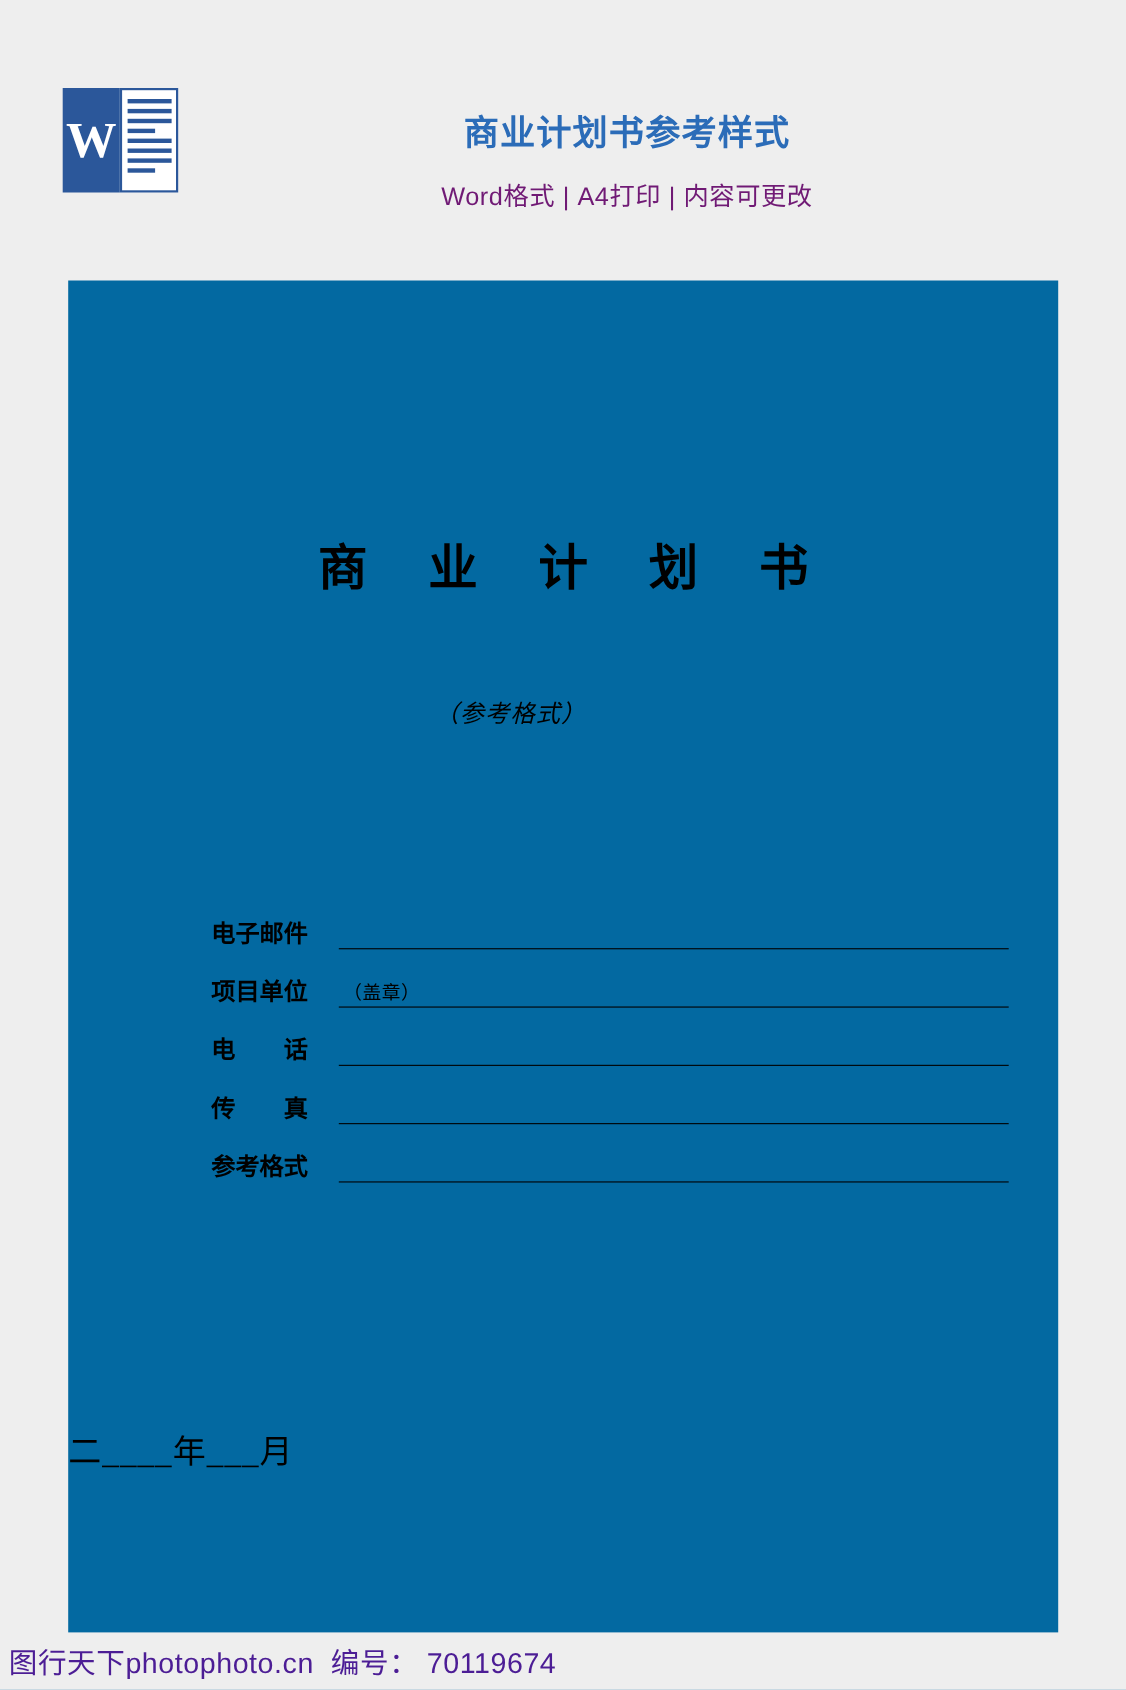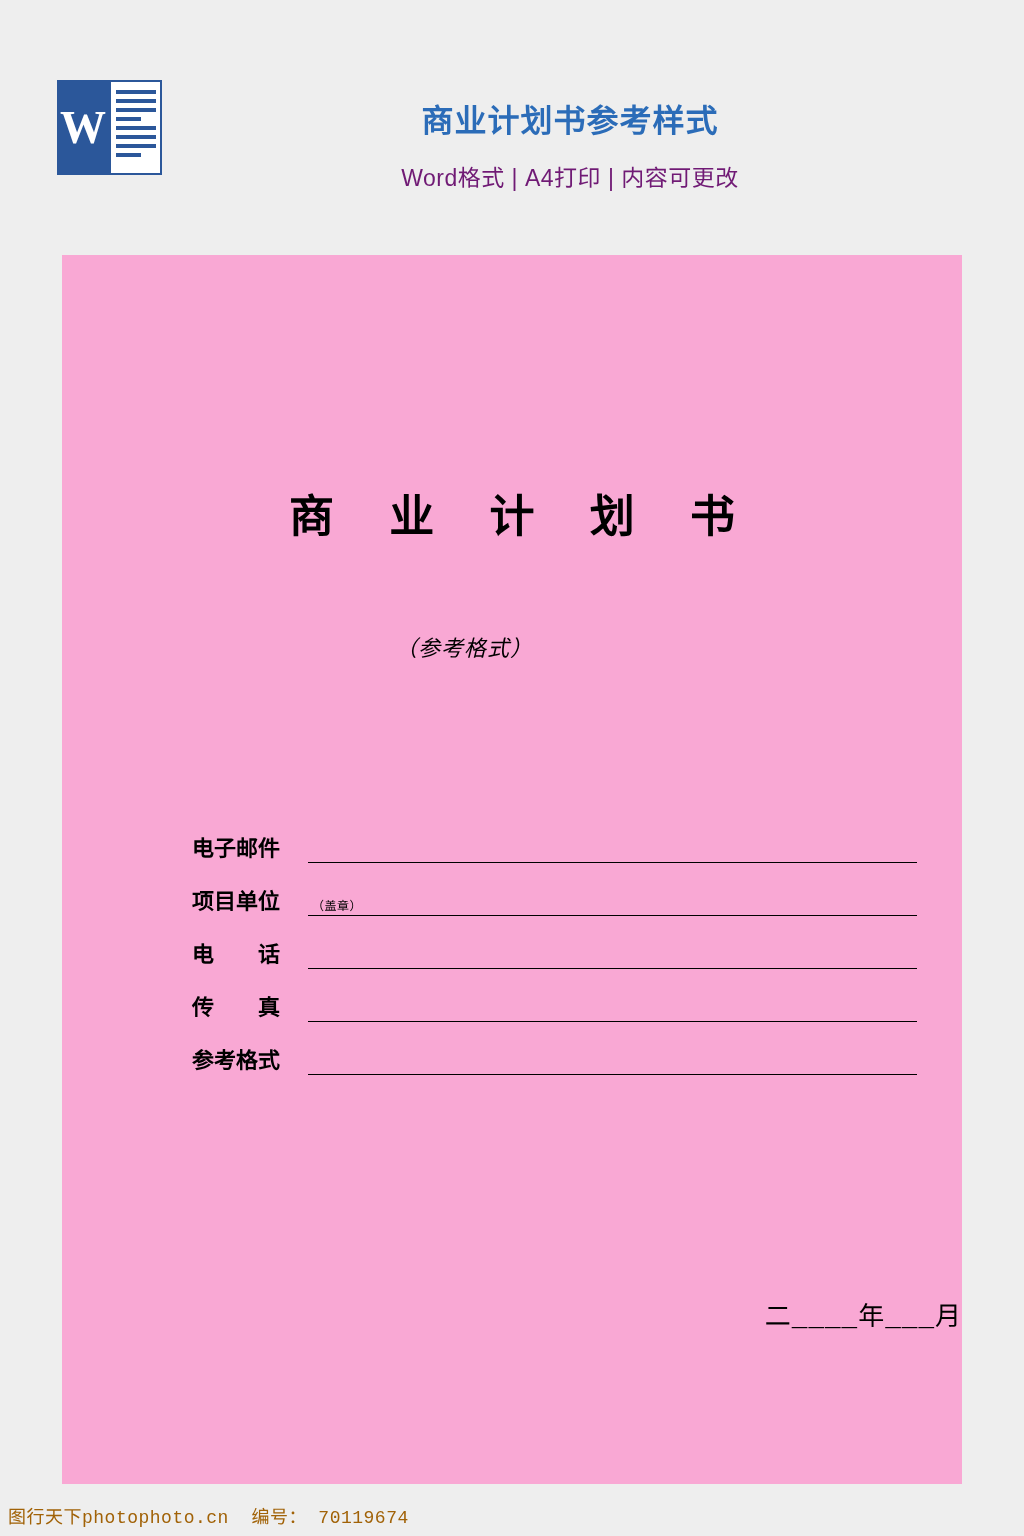--- a/index.html
+++ b/index.html
@@ -99,21 +99,21 @@
     font-family: "Liberation Sans", sans-serif;
   }
 
   
   .page {
     position: absolute;
     left: 62px;
     top: 255px;
     width: 900px;
     height: 1230px;
-    background: #f9a8d4;
+    background: #0369a1;
   }
 
   .doc-title {
     position: absolute;
     left: 0;
     top: 225px;
     width: 900px;
     text-align: center;
     font-family: "Liberation Serif", serif;
     font-weight: bold;
@@ -163,53 +163,53 @@
     border-bottom: 1.5px solid #000000;
     height: 26px;
     position: relative;
     margin-left: 4px;
   }
   .field-line .inline-note {
     position: absolute;
     left: 4px;
     bottom: 1px;
     font-family: Liberation Mono, monospace;
-    font-size: 12px;
+    font-size: 17px;
     color: #000000;
     letter-spacing: 0.5px;
   }
 
   .doc-date {
     position: absolute;
     left: 0;
     top: 1040px;
     width: 900px;
-    text-align: right;
-    font-family: Liberation Mono, monospace;
-    font-size: 26px;
+    text-align: left;
+    font-family: Liberation Serif, serif;
+    font-size: 30px;
     color: #000000;
     letter-spacing: 1px;
   }
 
   
   .footer {
     position: absolute;
     left: 0;
     bottom: 0;
     width: 1024px;
     height: 52px;
     background: #eeeeee;
   }
   .footer-text {
     position: absolute;
     left: 8px;
     bottom: 8px;
-    font-family: Liberation Mono, monospace;
-    font-size: 18px;
-    color: #a16207;
+    font-family: Liberation Sans, sans-serif;
+    font-size: 26px;
+    color: #4c1d95;
     white-space: pre;
     letter-spacing: 0.5px;
   }
 </style>
 </head>
 <body>
 
 <div class="header">
   <div class="logo">
     <div class="logo-left">

